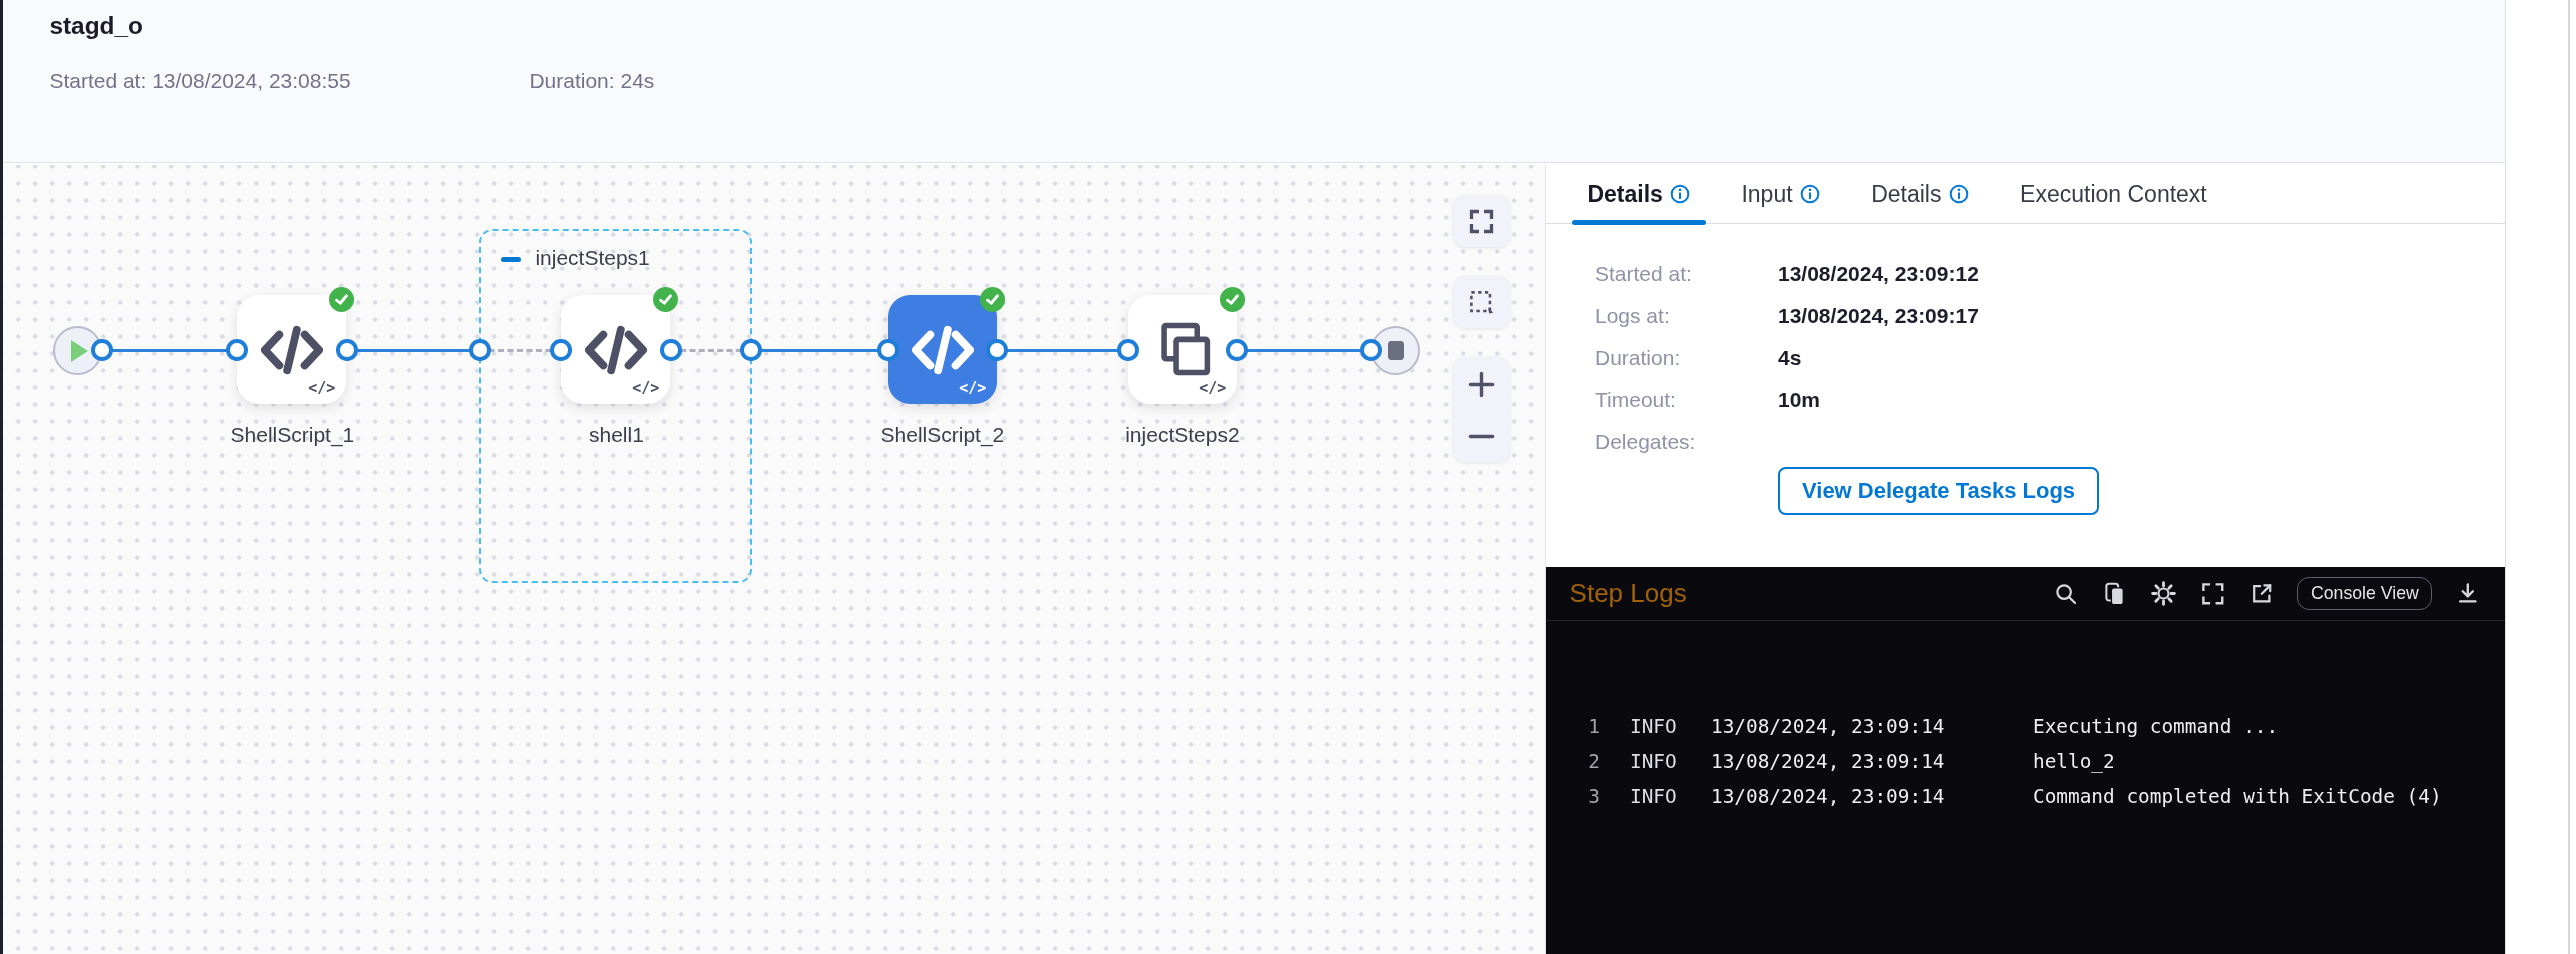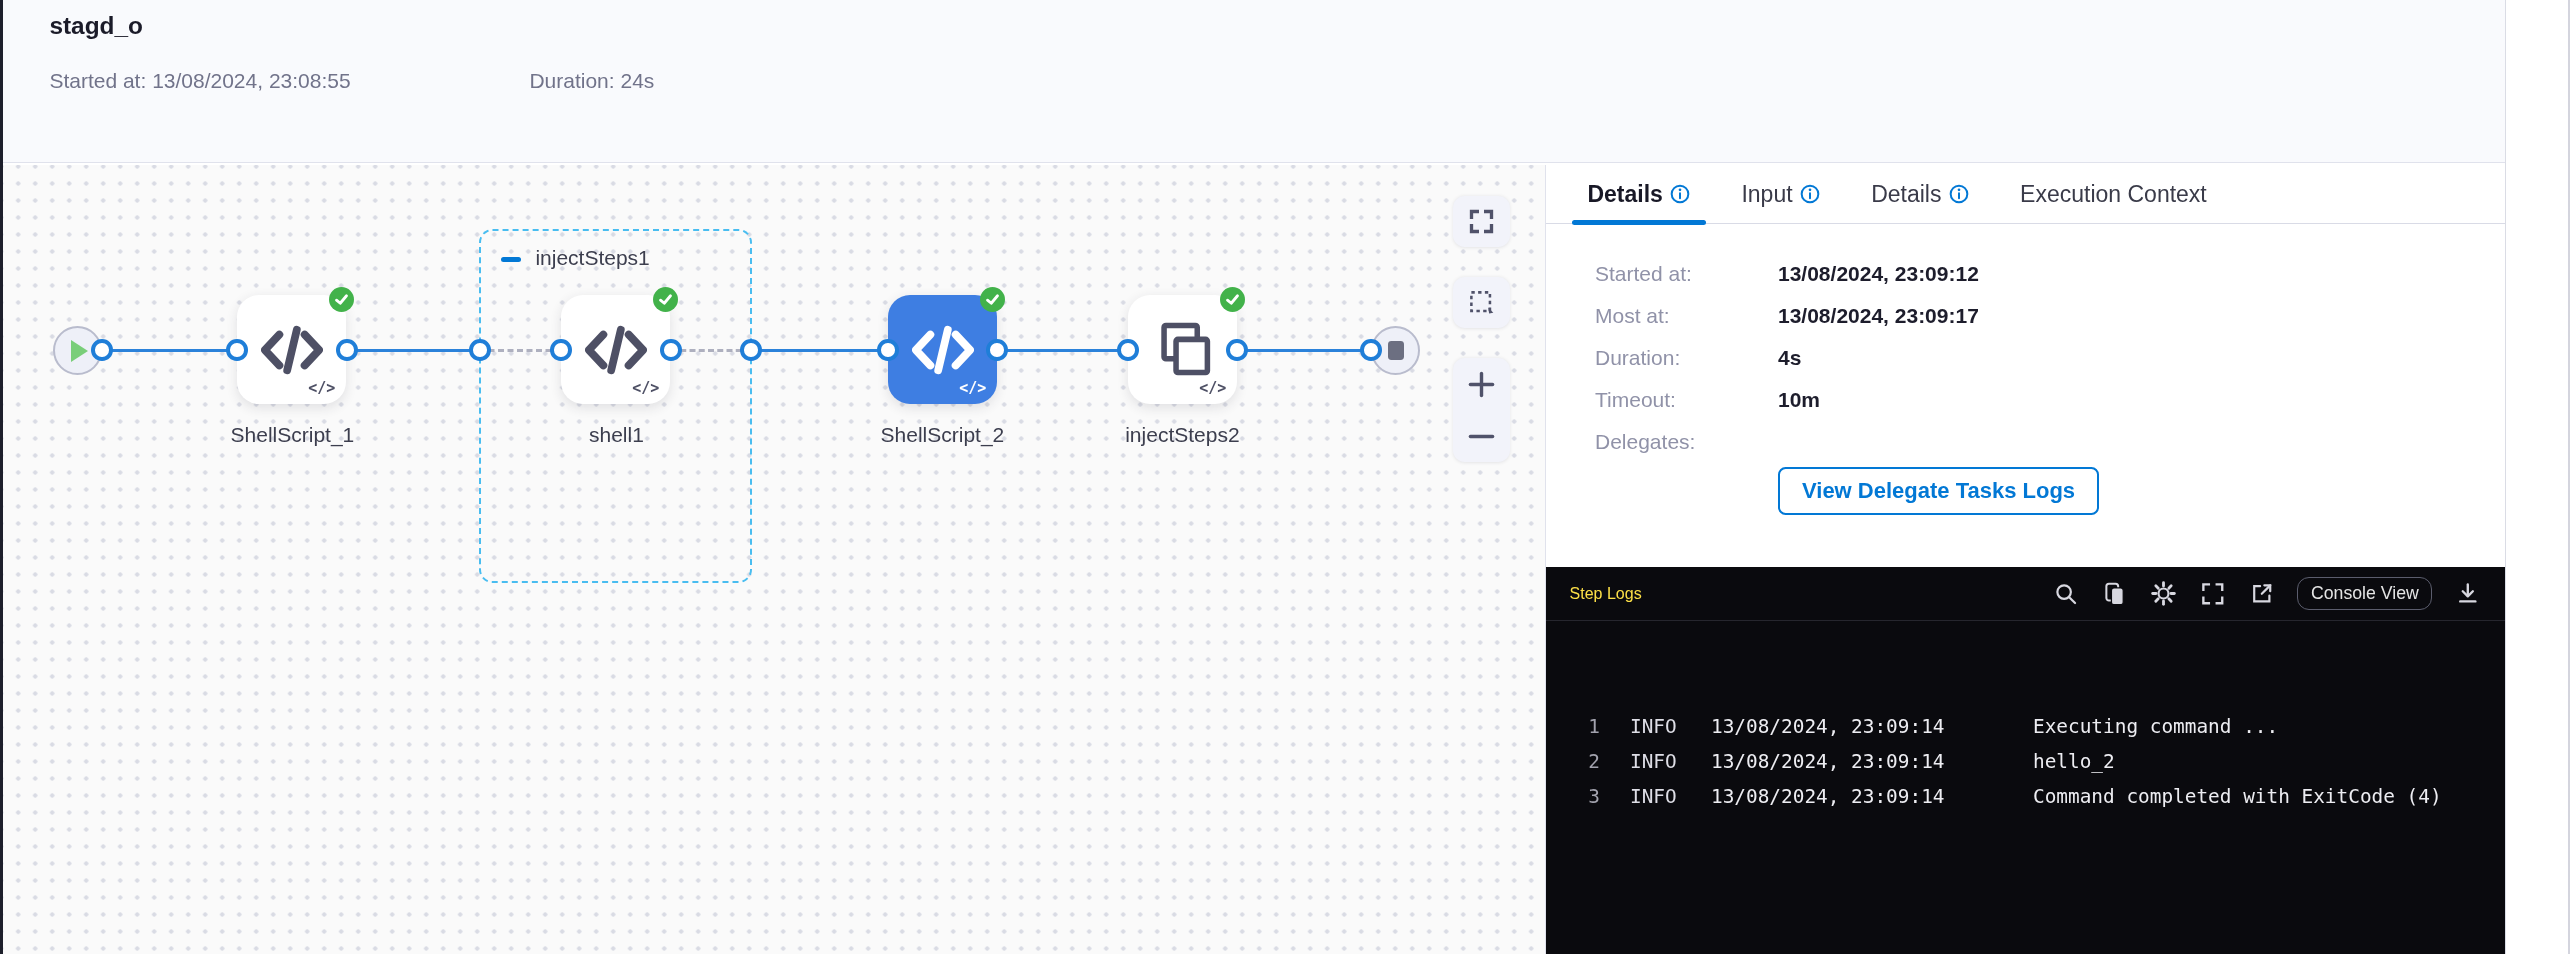--- a/index.html
+++ b/index.html
@@ -56,21 +56,21 @@
   .drow{display:flex;margin-bottom:17.7px;font-size:21px;line-height:24.4px;}
   .dlabel{width:183px;color:#9092a8;flex:none;}
   .dvalue{color:#1d1d2c;font-weight:bold;}
   .dvalue.wrap{width:648px;}
   .dlink{color:#0278d5;font-weight:bold;text-decoration:none;cursor:pointer;}
   .delegate-btn{display:inline-block;margin:11.8px 0 0 183px;padding:9.3px 22px;border:2.5px solid #0278d5;border-radius:7.6px;background:#fff;color:#0278d5;font-size:22px;font-weight:bold;cursor:pointer;}
 
   
   .logs{position:absolute;left:0;top:402px;width:959px;height:388px;background:#0a0a0e;}
   .logs-header{display:flex;align-items:center;height:54px;padding:0 23.6px;border-bottom:1.7px solid #26262e;box-sizing:border-box;gap:22px;}
-  .logs-title{font-size:16px;color:#fde047;margin-right:auto;}
+  .logs-title{font-size:26px;color:#a16207;margin-right:auto;}
   .logicon{display:flex;align-items:center;justify-content:center;width:27px;height:27px;cursor:pointer;}
   .console-btn{border:1.7px solid #5b5d6d;border-radius:12px;padding:5px 12.6px;font-size:17.7px;color:#e5e5e5;cursor:pointer;white-space:nowrap;}
   .loglines{padding-top:88px;font-family:"DejaVu Sans Mono",monospace;font-size:19.4px;color:#ededf2;}
   .logline{display:flex;height:35px;align-items:center;}
   .ln-num{width:54px;text-align:right;color:#a2a2ad;flex:none;}
   .ln-lvl{margin-left:30px;width:81px;flex:none;color:#dedee6;}
   .ln-time{width:322px;flex:none;}
   .ln-msg{white-space:pre;}
 
   
@@ -249,21 +249,21 @@
         <span>Execution Context</span>
       </div>
     </div>
 
     <div class="details">
       <div class="drow">
         <div class="dlabel">Started at:</div>
         <div class="dvalue">13/08/2024, 23:09:12</div>
       </div>
       <div class="drow">
-        <div class="dlabel">Most at:</div>
+        <div class="dlabel">Logs at:</div>
         <div class="dvalue">13/08/2024, 23:09:17</div>
       </div>
       <div class="drow">
         <div class="dlabel">Duration:</div>
         <div class="dvalue">4s</div>
       </div>
       <div class="drow">
         <div class="dlabel">Timeout:</div>
         <div class="dvalue">10m</div>
       </div>

